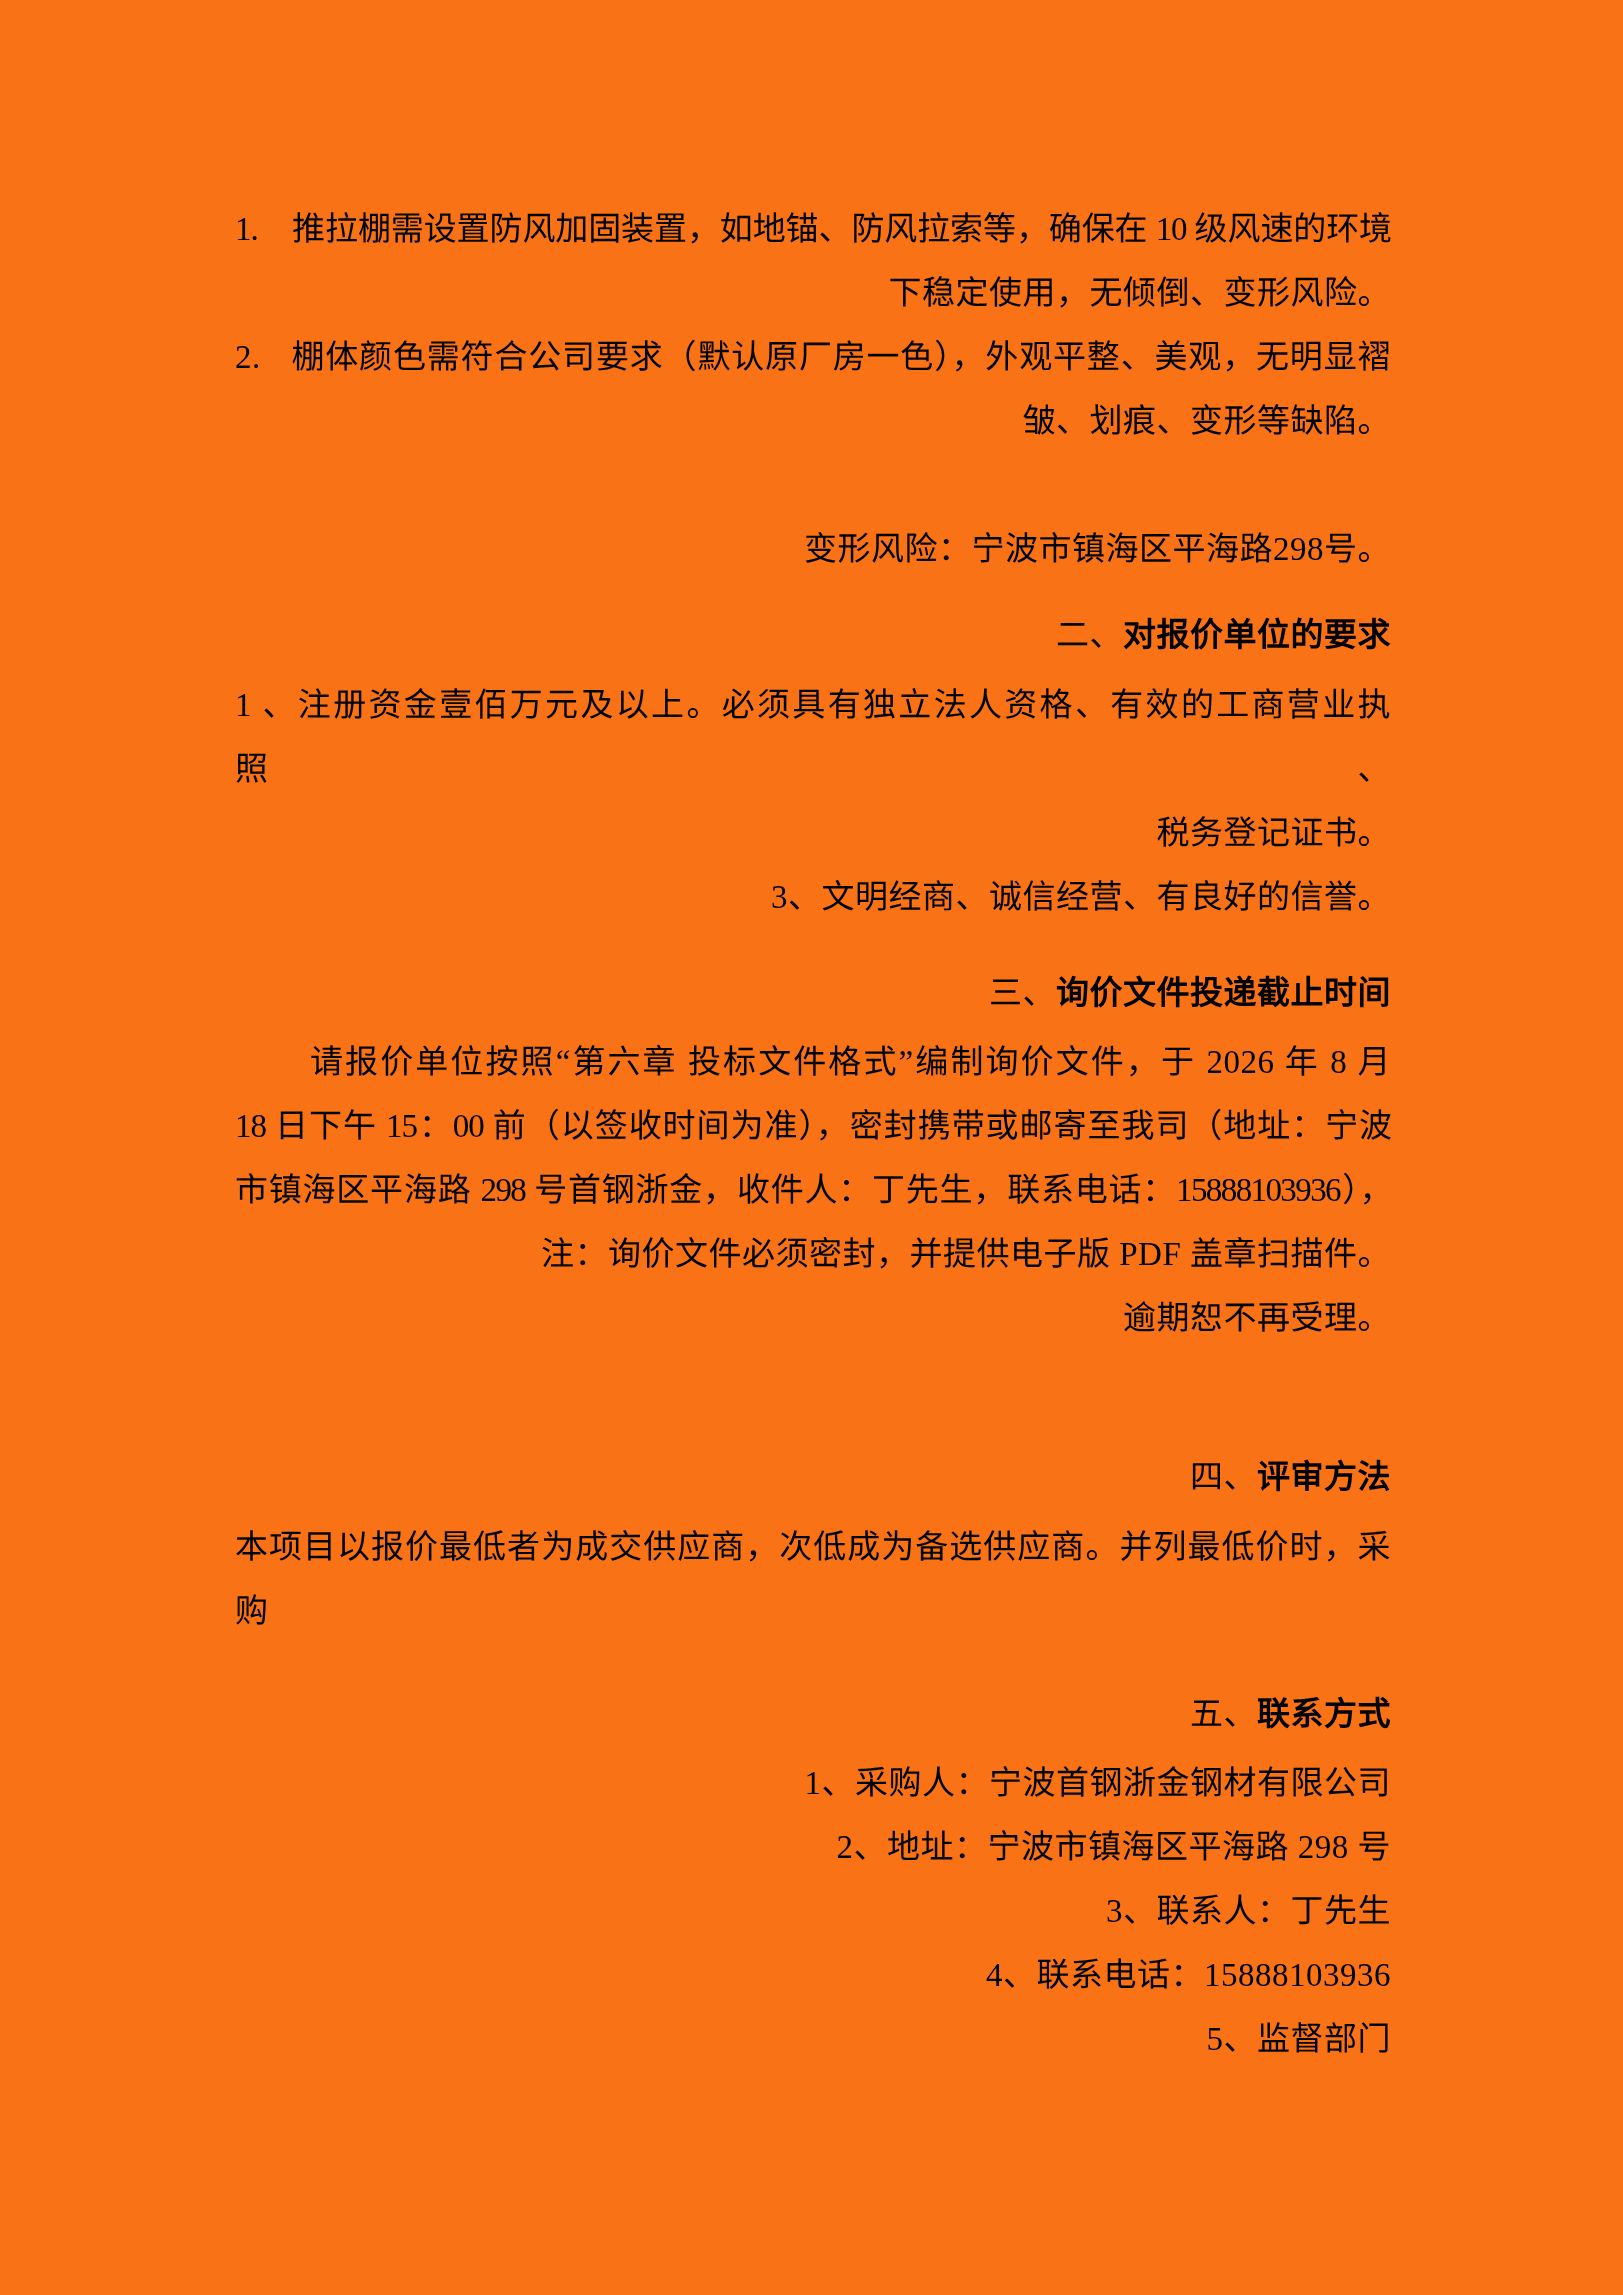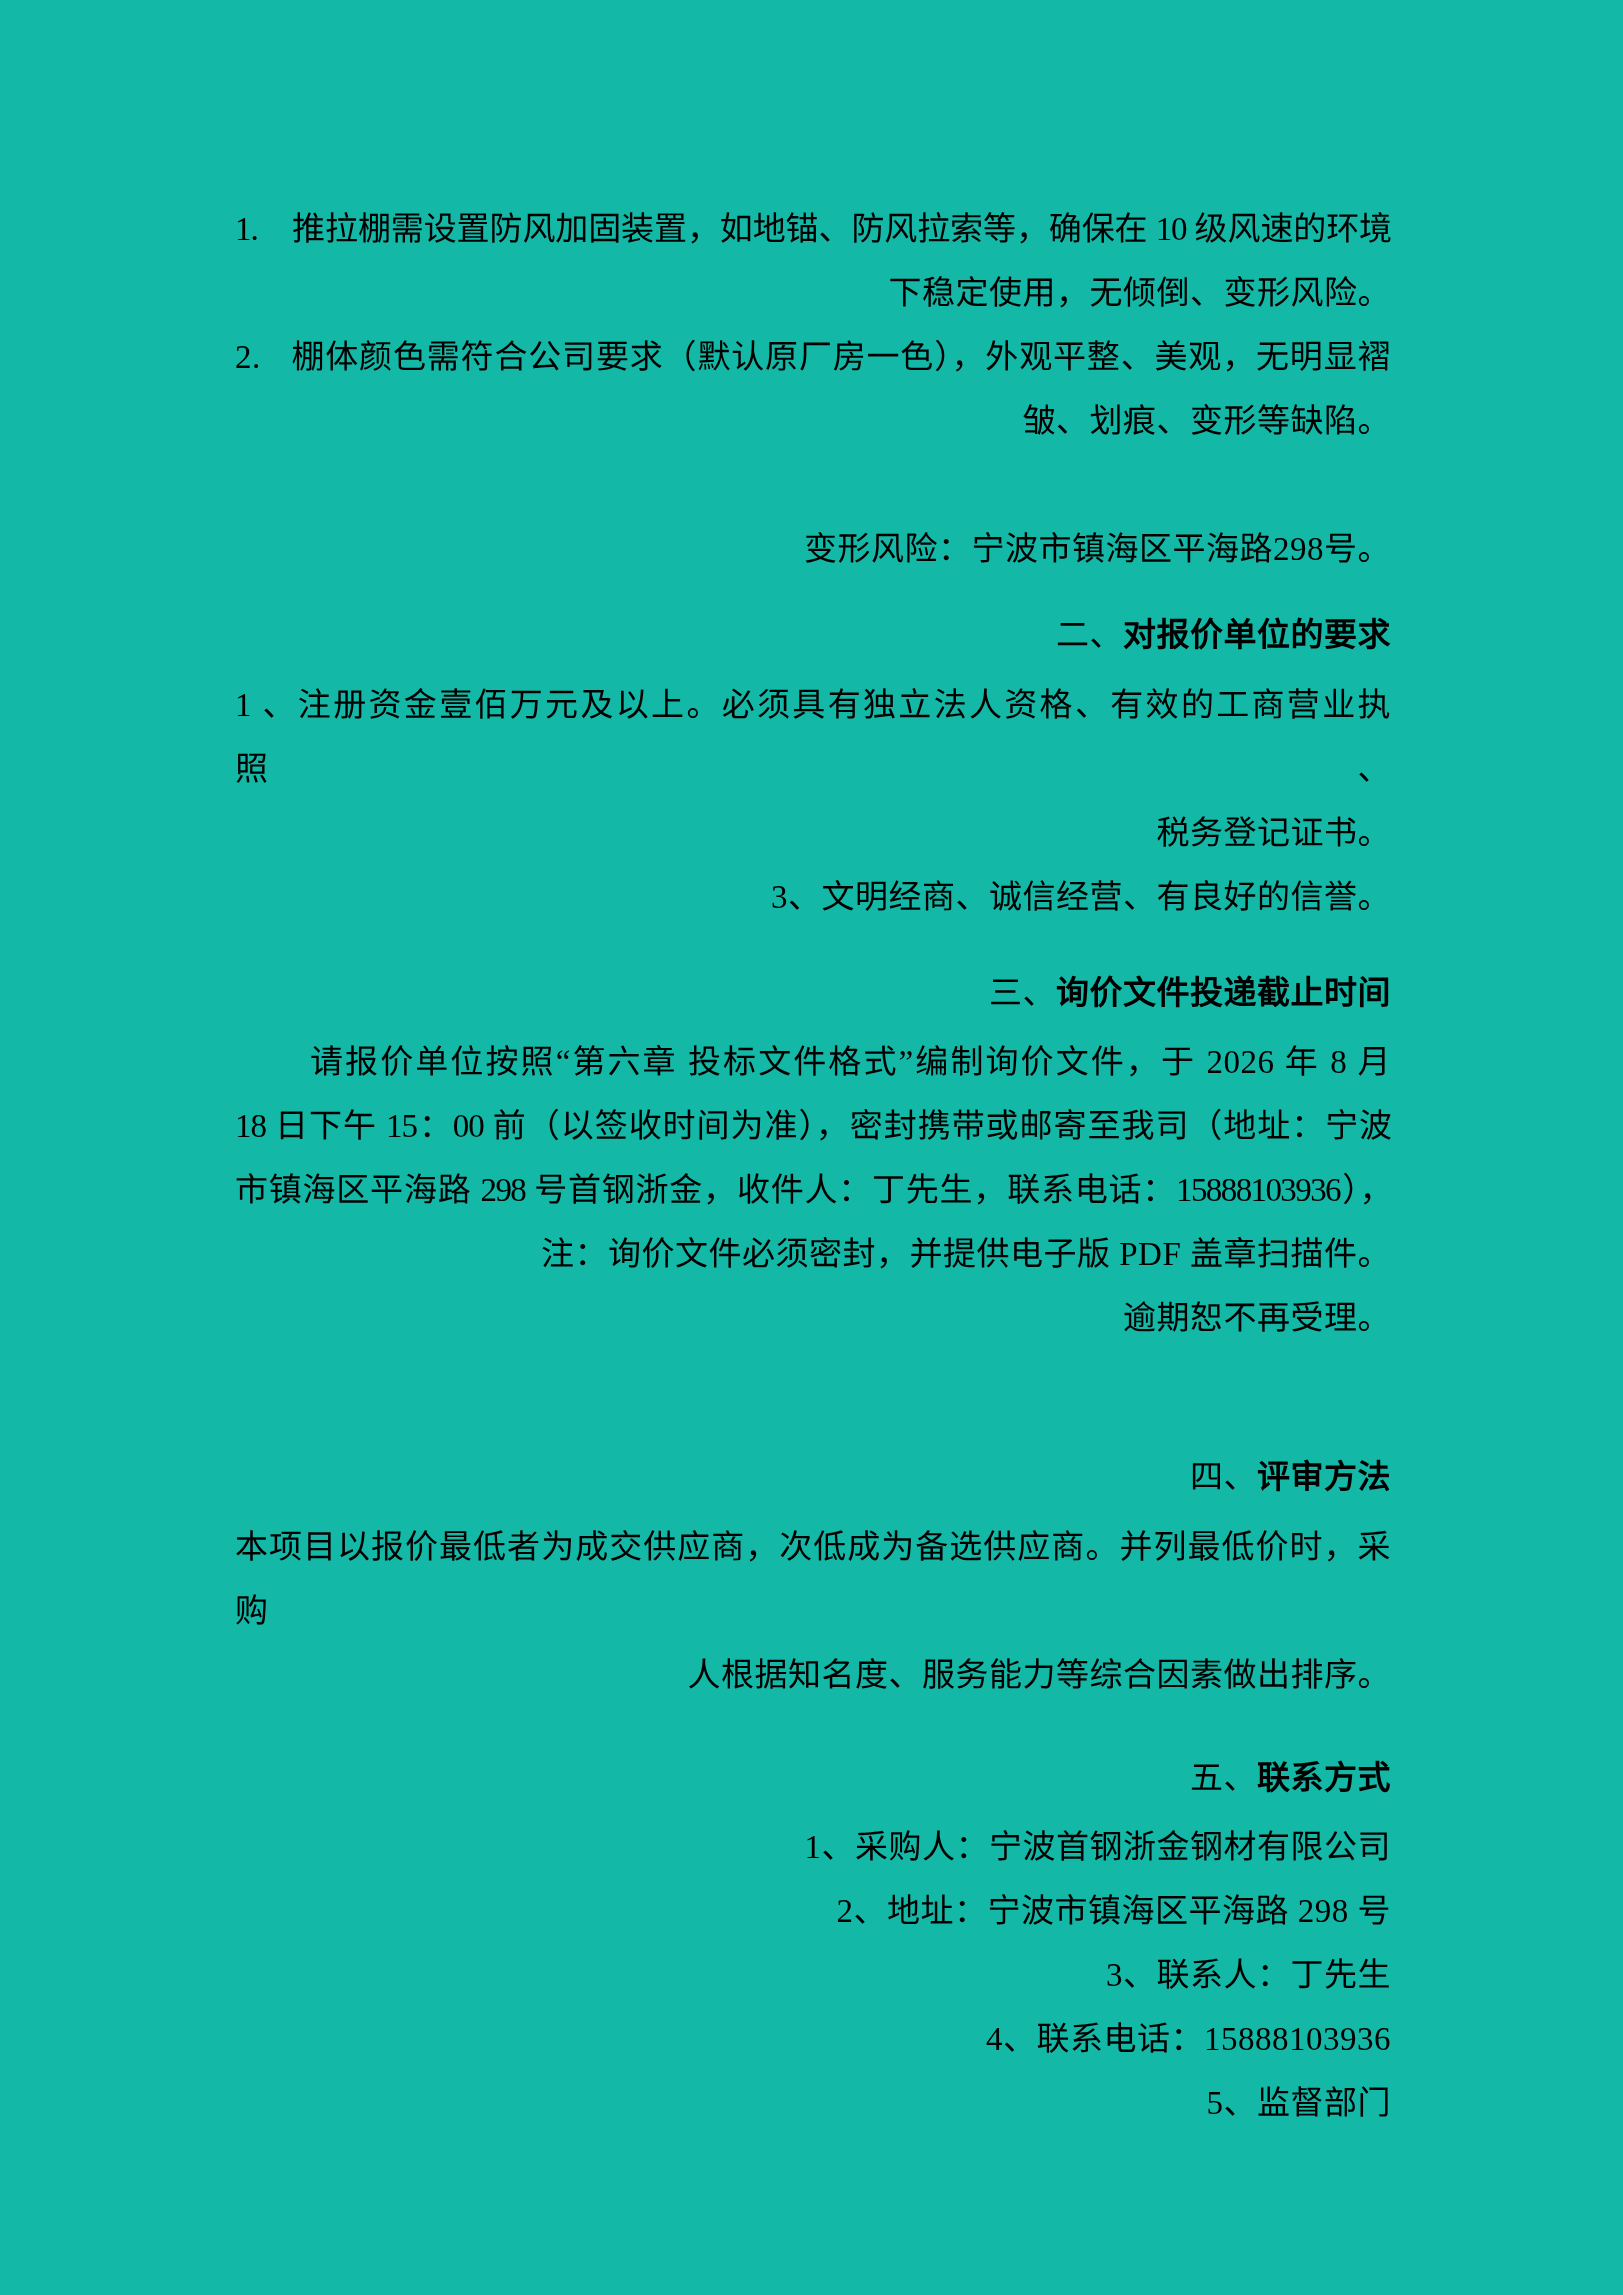--- a/index.html
+++ b/index.html
@@ -12,21 +12,21 @@
     height: 2295px;
     font-family: "Liberation Serif", "DejaVu Serif", serif;
     color: #000000;
   }
   .page {
     box-sizing: border-box;
     width: 1623px;
     height: 2295px;
     padding: 197px 232px 0 235px;
     overflow: hidden;
-    background: #14b8a6;
+    background: #f97316;
   }
   .line {
     min-height: 64px;
     line-height: 64px;
     font-size: 33px;
     letter-spacing: 0.5px;
     text-align: right;
   }
   
   .fill {
@@ -81,21 +81,20 @@
 
   <div class="line fill ind2"><span>请报价单位按照“第六章 投标文件格式”编制询价文件，于 2026 年 8 月</span></div>
   <div class="line fill t2"><span>18 日下午 15：00 前（以签收时间为准），密封携带或邮寄至我司（地址：宁波</span></div>
   <div class="line fill t3"><span>市镇海区平海路 298 号首钢浙金，收件人：丁先生，联系电话：15888103936），</span></div>
   <div class="line ind2"><span>注：询价文件必须密封，并提供电子版 PDF 盖章扫描件。</span></div>
   <div class="line"><span>逾期恕不再受理。</span></div>
 
   <div class="line heading mt-h4"><span class="hnum">四、</span><span class="htext">评审方法</span></div>
 
   <div class="line fill"><span>本项目以报价最低者为成交供应商，次低成为备选供应商。并列最低价时，采购</span></div>
-  <div class="line"><span>人根据知名度、服务能力等综合因素做出排序。</span></div>
 
   <div class="line heading mt-h5"><span class="hnum">五、</span><span class="htext">联系方式</span></div>
 
   <div class="line"><span>1、采购人：宁波首钢浙金钢材有限公司</span></div>
   <div class="line"><span>2、地址：宁波市镇海区平海路 298 号</span></div>
   <div class="line"><span>3、联系人：丁先生</span></div>
   <div class="line"><span>4、联系电话：15888103936</span></div>
   <div class="line"><span>5、监督部门</span></div>
 
 </div>

